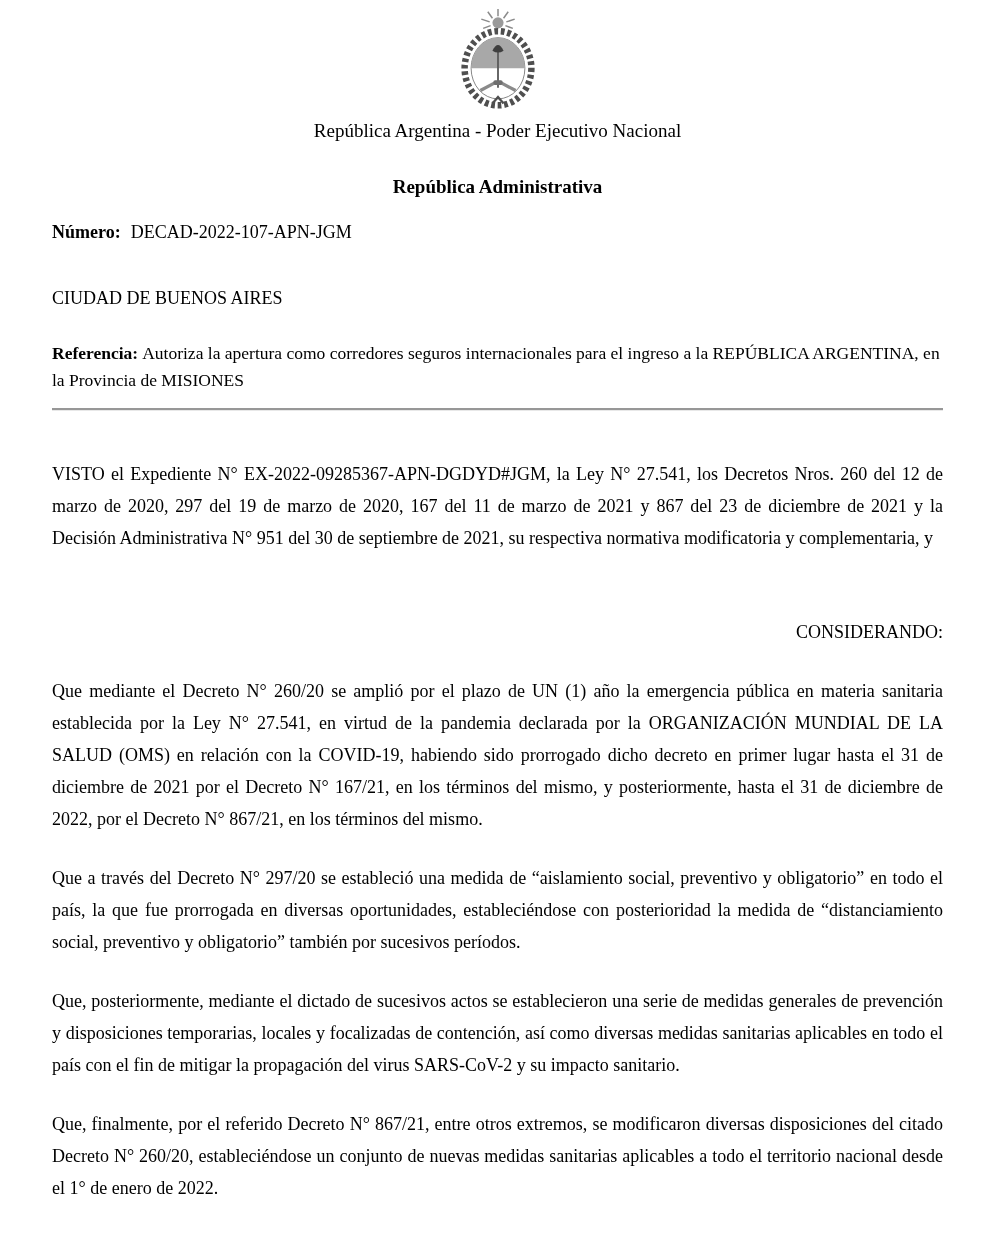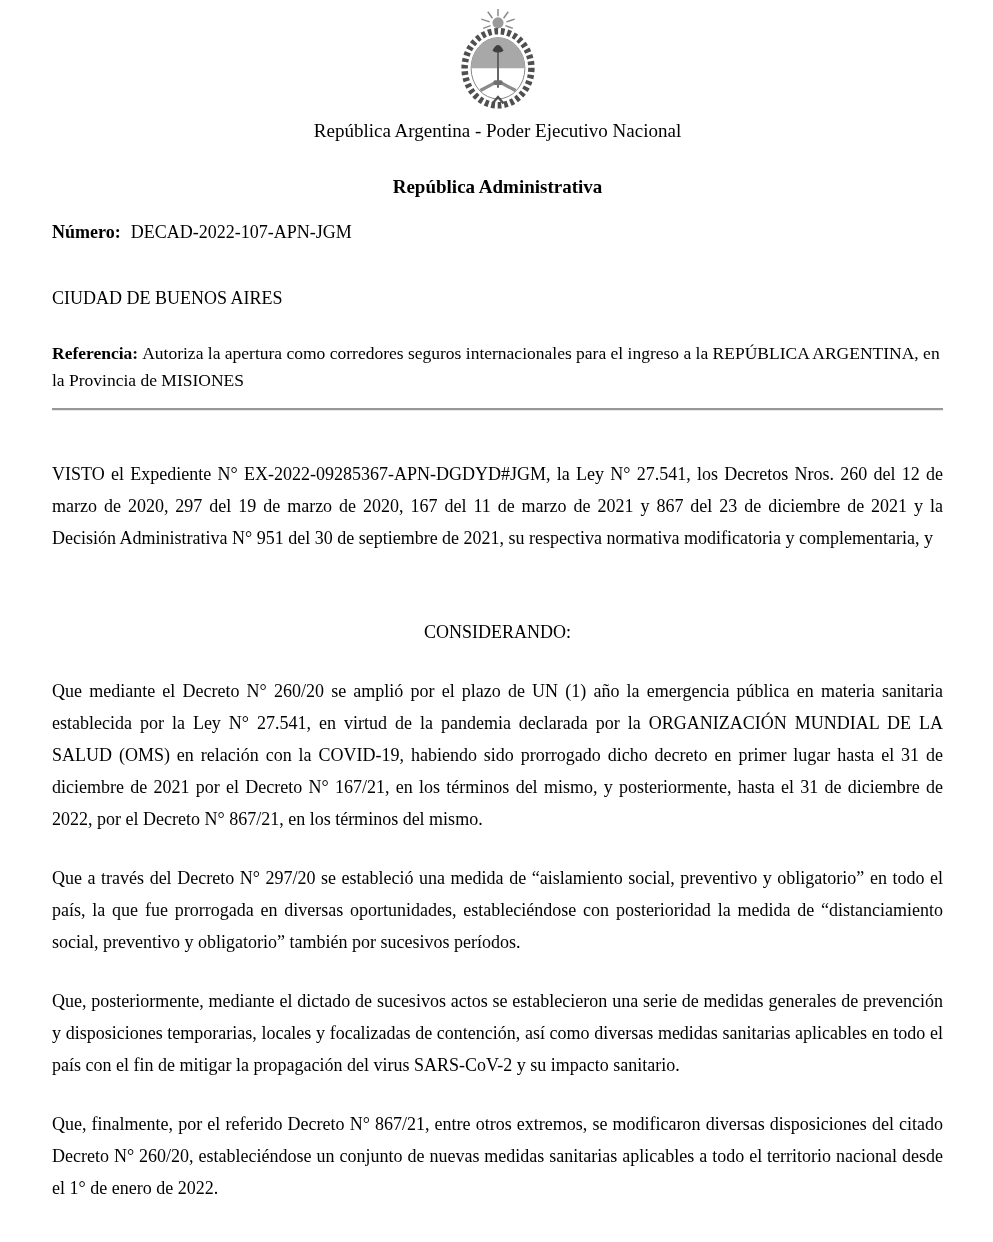--- a/index.html
+++ b/index.html
@@ -75,21 +75,21 @@
   .body-text {
     font-size: 18px;
     line-height: 32px;
   }
   .visto {
     margin: 48px 0 0 0;
     text-align: justify;
   }
   .considerando {
     margin: 62px 0 0 0;
-    text-align: center;
+    text-align: right;
   }
   .para {
     margin: 27px 0 0 0;
     text-align: justify;
     font-family: Liberation Serif, serif;
   }
 </style>
 </head>
 <body>
 

